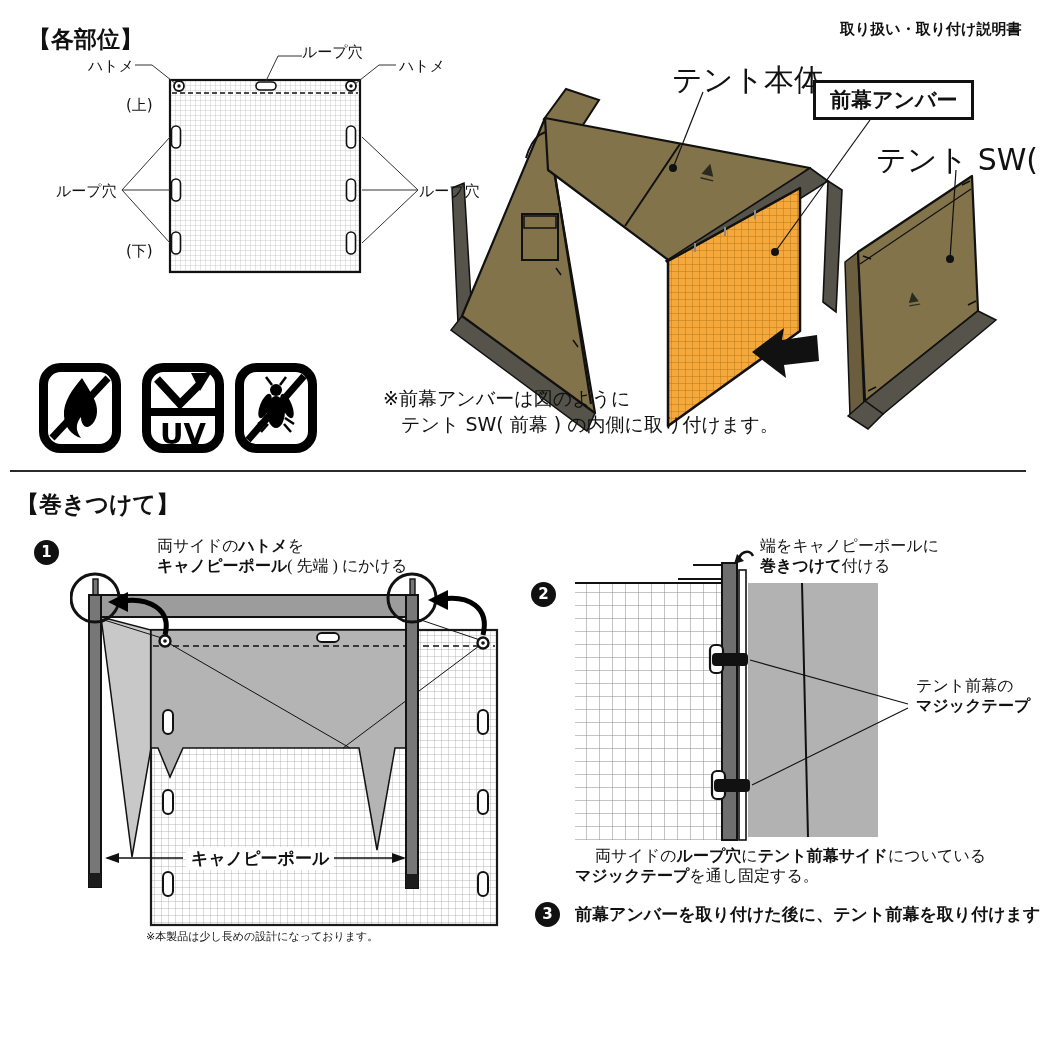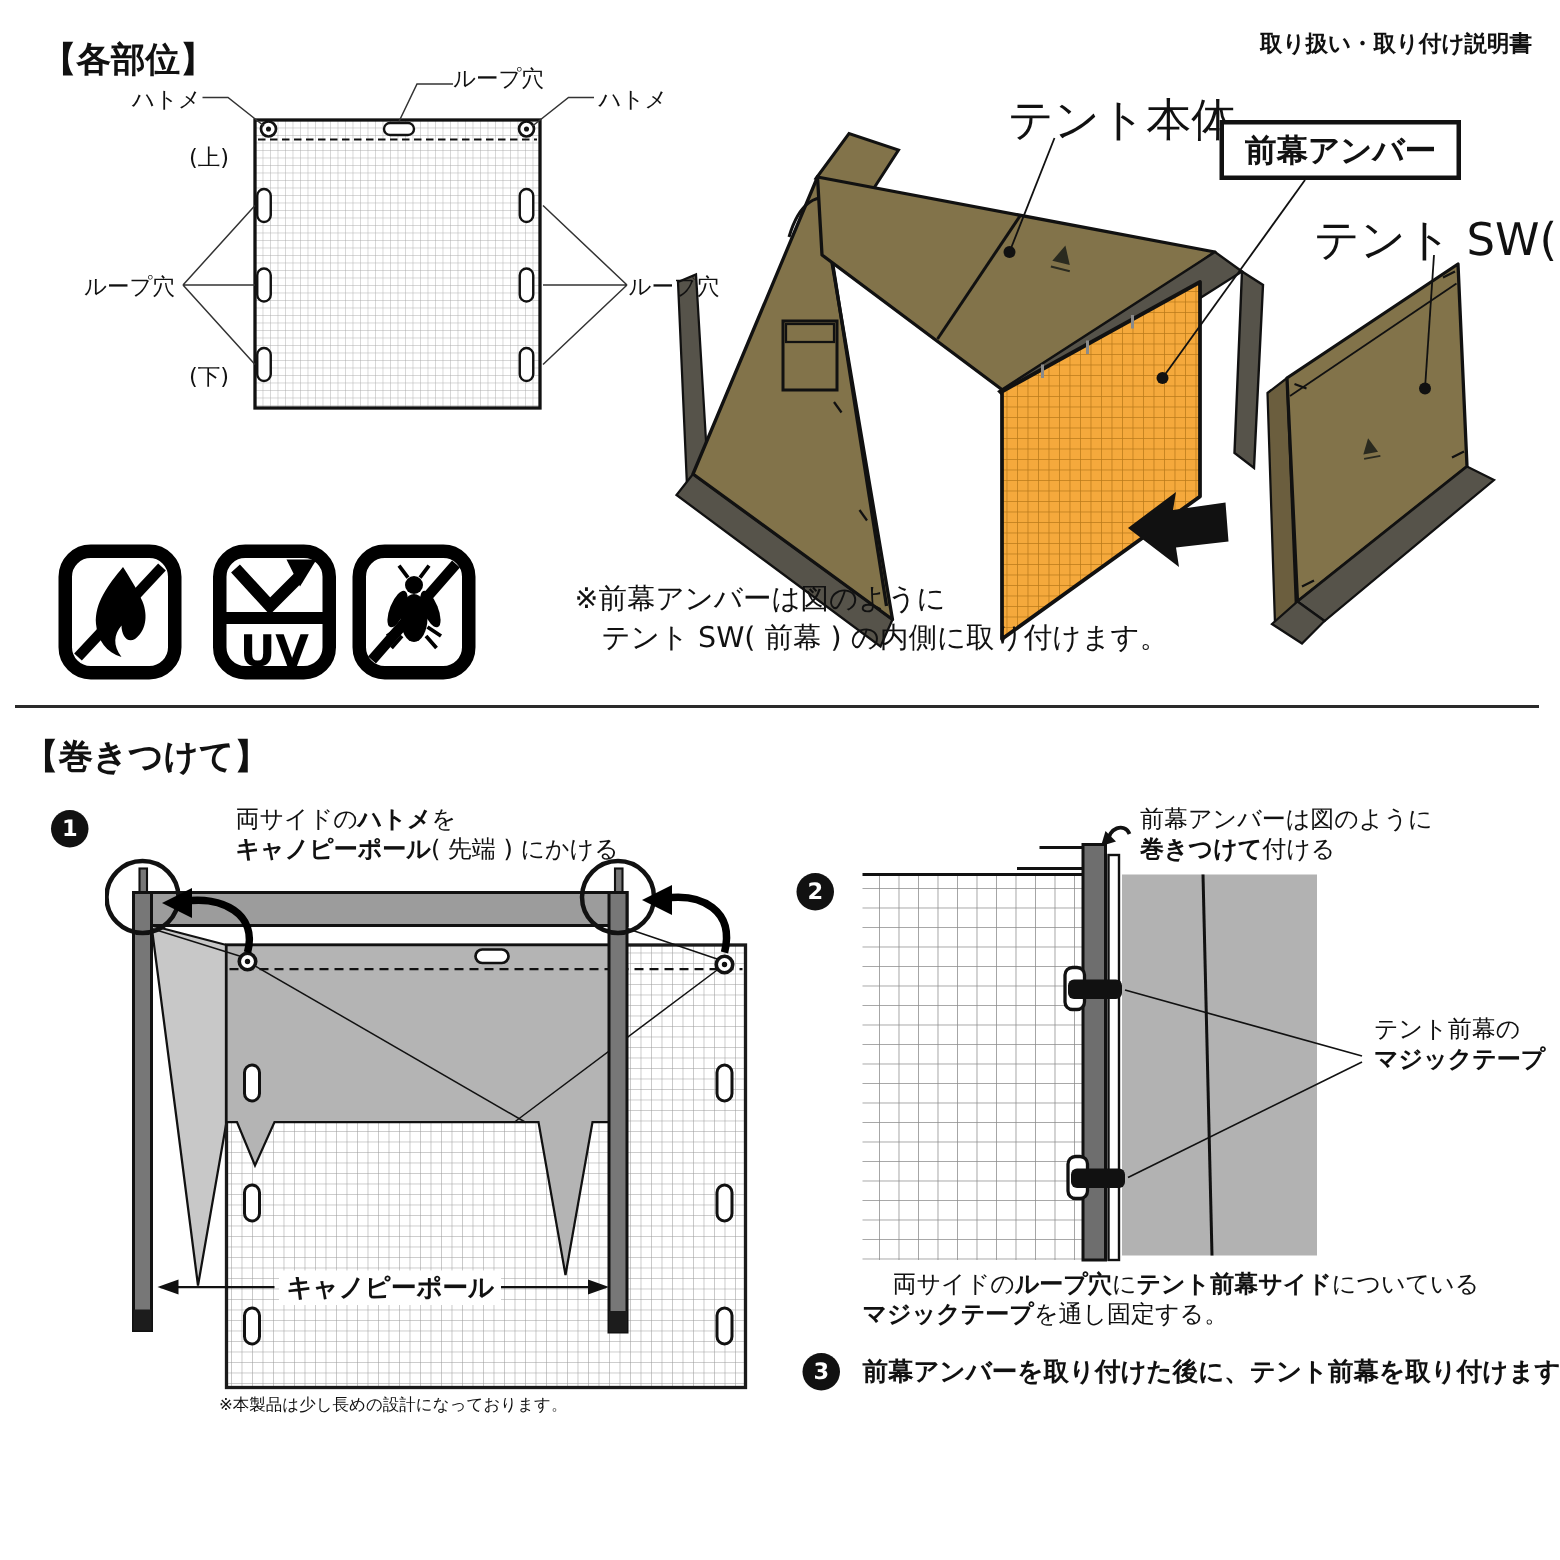--- a/index.html
+++ b/index.html
@@ -162,21 +162,21 @@
 
   <div class="txt note" style="left:383px;top:386px;">※前幕アンバーは図のように</div>
   <div class="txt note" style="left:401px;top:412px;">テント SW( 前幕 ) の内側に取り付けます。</div>
 
   <div class="abs" style="left:10px;top:470px;width:1016px;border-top:2px solid #2a2a2a;z-index:2;"></div>
 
   <div class="txt sec-head" style="left:16px;top:489px;">【巻きつけて】</div>
 
   <div class="badge" style="left:34px;top:540px;">1</div>
   <div class="txt instr" style="left:157px;top:536px;"><span>両サイドの</span><span class="b">ハトメ</span><span>を</span></div>
-  <div class="txt instr" style="left:157px;top:556px;"><span class="b">キャノピーポール</span><span>( 先端 ) にかける</span></div>
+  <div class="txt instr" style="left:157px;top:556px;font-family:Liberation Serif, serif;"><span class="b">キャノピーポール</span><span>( 先端 ) にかける</span></div>
 
   <svg style="left:70px;top:565px;" width="440" height="370" viewBox="0 0 440 370">
     <defs>
       <pattern id="g7" width="7" height="7" patternUnits="userSpaceOnUse">
         <path d="M7 0H0V7" fill="none" stroke="#9a9a9a" stroke-width="0.7"></path>
       </pattern>
     </defs>
 
     <polygon points="31,52 81,65 81,183 62,292 48,183" fill="#C8C8C8" stroke="#111" stroke-width="1.5"></polygon>
 
@@ -266,21 +266,21 @@
     <g>
       <rect x="152" y="231" width="13" height="28" rx="5" fill="#fff" stroke="#111" stroke-width="2.2"></rect>
       <rect x="154" y="239" width="36" height="13" rx="4" fill="#111"></rect>
     </g>
 
     <g stroke="#111" stroke-width="1.1">
       <line x1="190" y1="120" x2="348" y2="164"></line>
       <line x1="192" y1="245" x2="348" y2="168"></line>
     </g>
   </svg>
-  <div class="txt instr" style="left:760px;top:536px;">前幕アンバーは図のように</div>
+  <div class="txt instr" style="left:760px;top:536px;">端をキャノピーポールに</div>
   <div class="txt instr" style="left:760px;top:556px;"><span class="b">巻きつけて</span><span>付ける</span></div>
   <div class="txt instr" style="left:916px;top:676px;">テント前幕の</div>
   <div class="txt instr b" style="left:916px;top:696px;">マジックテープ</div>
   <div class="txt instr" style="left:595px;top:846px;"><span>両サイドの</span><span class="b">ループ穴</span><span>に</span><span class="b">テント前幕サイド</span><span>についている</span></div>
   <div class="txt instr" style="left:575px;top:866px;"><span class="b">マジックテープ</span><span>を通し固定する。</span></div>
 
   <div class="badge" style="left:535px;top:902px;">3</div>
   <div class="txt step3-line" style="left:575px;top:903px;"><span>前幕アンバー</span><span>を取り付けた後に、</span><span>テント前幕</span><span>を取り付けます。</span></div>
 
 </div>

